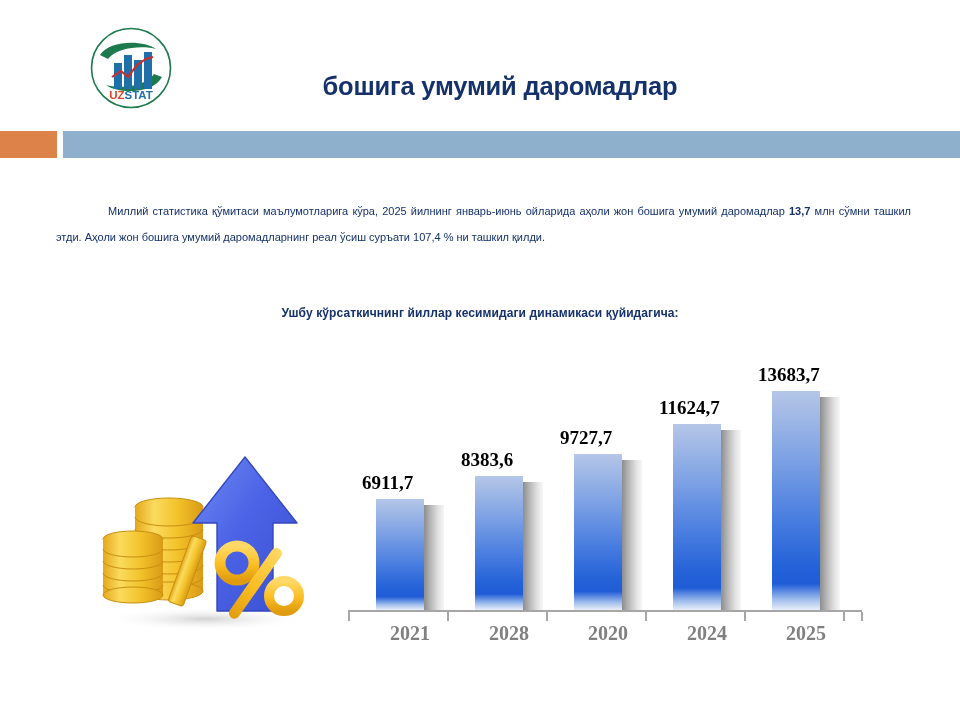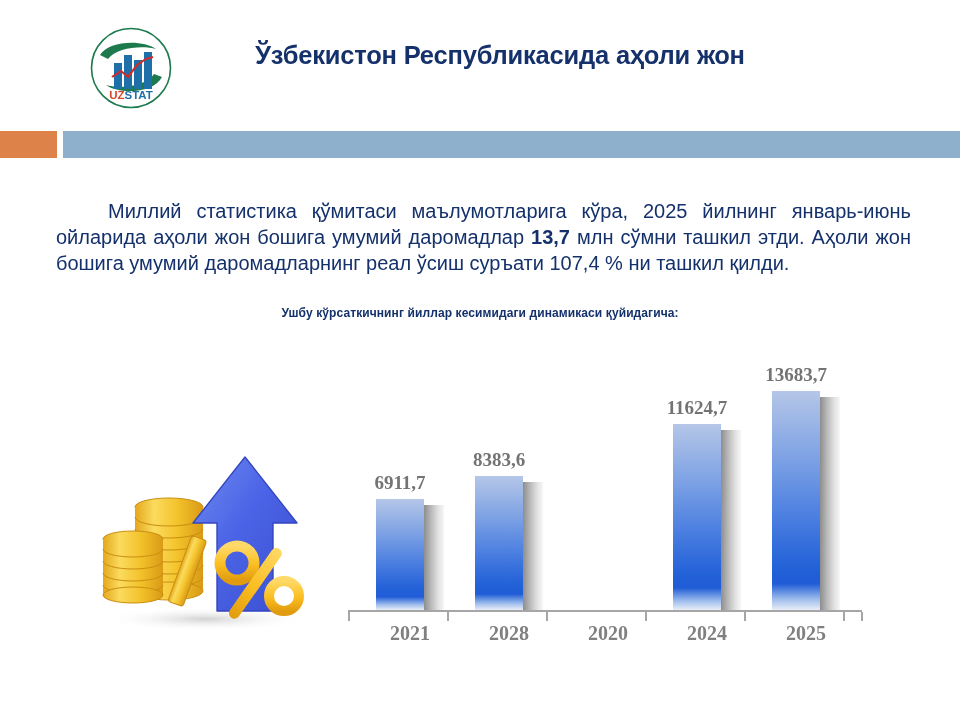--- a/index.html
+++ b/index.html
@@ -21,21 +21,21 @@
     letter-spacing:-.2px;
   }
 
   
   .band-orange{position:absolute;left:0;top:131px;width:57px;height:27px;background:#DD8248;}
   .band-blue{position:absolute;left:63px;top:131px;width:897px;height:27px;background:#8FB0CC;}
 
   
   .paragraph{
     position:absolute;left:56px;top:198px;width:855px;
-    color:#14316B;font-size:20px;line-height:26px;
+    color:#14316B;font-size:11px;line-height:26px;
     text-align:justify;text-indent:52px;
     font-family:"Liberation Sans",sans-serif;
   }
   .paragraph b{font-weight:bold;}
 
   .subtitle{
     position:absolute;left:0;top:306px;width:960px;
     text-align:center;color:#14316B;
     font-size:12px;font-weight:bold;letter-spacing:.1px;
   }
@@ -59,22 +59,22 @@
         #b5c6e8 0%,
         #9fb8e6 12%,
         #7ba0e4 32%,
         #4a7ee0 58%,
         #2462d8 80%,
         #1f5cd6 88%,
         #9dbcec 95%,
         #e9eef8 100%);
   }
   .bar-label{
-    position:absolute;left:-14px;width:76px;text-align:center;
-    color:#737373;font-family:"Liberation Serif",serif;
+    position:absolute;left:-14px;width:76px;text-align:left;
+    color:#000000;font-family:"Liberation Serif",serif;
     font-weight:bold;font-size:19px;white-space:nowrap;margin-top:19px;
   }
 
   .axis-line{
     position:absolute;left:8px;top:240px;width:514px;height:2px;background:#a6a6a6;
   }
   .axis-tick{position:absolute;top:242px;width:2px;height:9px;background:#a6a6a6;}
 
   .xlabels{position:absolute;left:0;top:252px;width:530px;height:34px;}
   .xlabel{
@@ -98,21 +98,22 @@
       <rect x="44" y="33" width="8" height="29" fill="#1F6FA8"></rect>
       <rect x="54" y="25" width="8" height="37" fill="#1F6FA8"></rect>
       <polyline points="22,50 31,44 38,50 47,38 56,32 63,30" fill="none" stroke="#D02B2B" stroke-width="2.1"></polyline>
       <text x="41" y="72" text-anchor="middle" font-family="Liberation Sans, sans-serif" font-size="11.5" font-weight="bold">
         <tspan fill="#D8442B">UZ</tspan><tspan fill="#1F6FA8">STAT</tspan>
       </text>
     </svg>
   </div>
 
   <div class="title">
-    <span>Ўзбекистон Республикасида аҳоли жон</span><br>
+    <br>
+    <span>бошига умумий даромадлар</span>
   </div>
 </div>
 
 <div class="band-orange"></div>
 <div class="band-blue"></div>
 
 <div class="paragraph"><span>Миллий статистика қўмитаси маълумотларига кўра, 2025 йилнинг январь-июнь ойларида аҳоли жон бошига умумий даромадлар </span><b>13,7</b><span>  млн сўмни ташкил этди. Аҳоли жон бошига умумий даромадларнинг реал ўсиш суръати 107,4 % ни ташкил қилди.</span></div>
 
 <div class="subtitle">Ушбу кўрсаткичнинг йиллар кесимидаги динамикаси қуйидагича:</div>
 
@@ -188,20 +189,25 @@
       <div class="bar-group" style="left: 36px;">
         <div class="bar-shadow" style="height: 105px;"></div>
         <div class="bar" style="height: 111px;"></div>
         <div class="bar-label" style="bottom: 116px;">6911,7</div>
       </div>
       <div class="bar-group" style="left: 135px;">
         <div class="bar-shadow" style="height: 128px;"></div>
         <div class="bar" style="height: 134px;"></div>
         <div class="bar-label" style="bottom: 139px;">8383,6</div>
       </div>
+      <div class="bar-group" style="left: 234px;">
+        <div class="bar-shadow" style="height: 150px;"></div>
+        <div class="bar" style="height: 156px;"></div>
+        <div class="bar-label" style="bottom: 161px;">9727,7</div>
+      </div>
       <div class="bar-group" style="left: 333px;">
         <div class="bar-shadow" style="height: 180px;"></div>
         <div class="bar" style="height: 186px;"></div>
         <div class="bar-label" style="bottom: 191px;">11624,7</div>
       </div>
       <div class="bar-group" style="left: 432px;">
         <div class="bar-shadow" style="height: 213px;"></div>
         <div class="bar" style="height: 219px;"></div>
         <div class="bar-label" style="bottom: 224px;">13683,7</div>
       </div>

